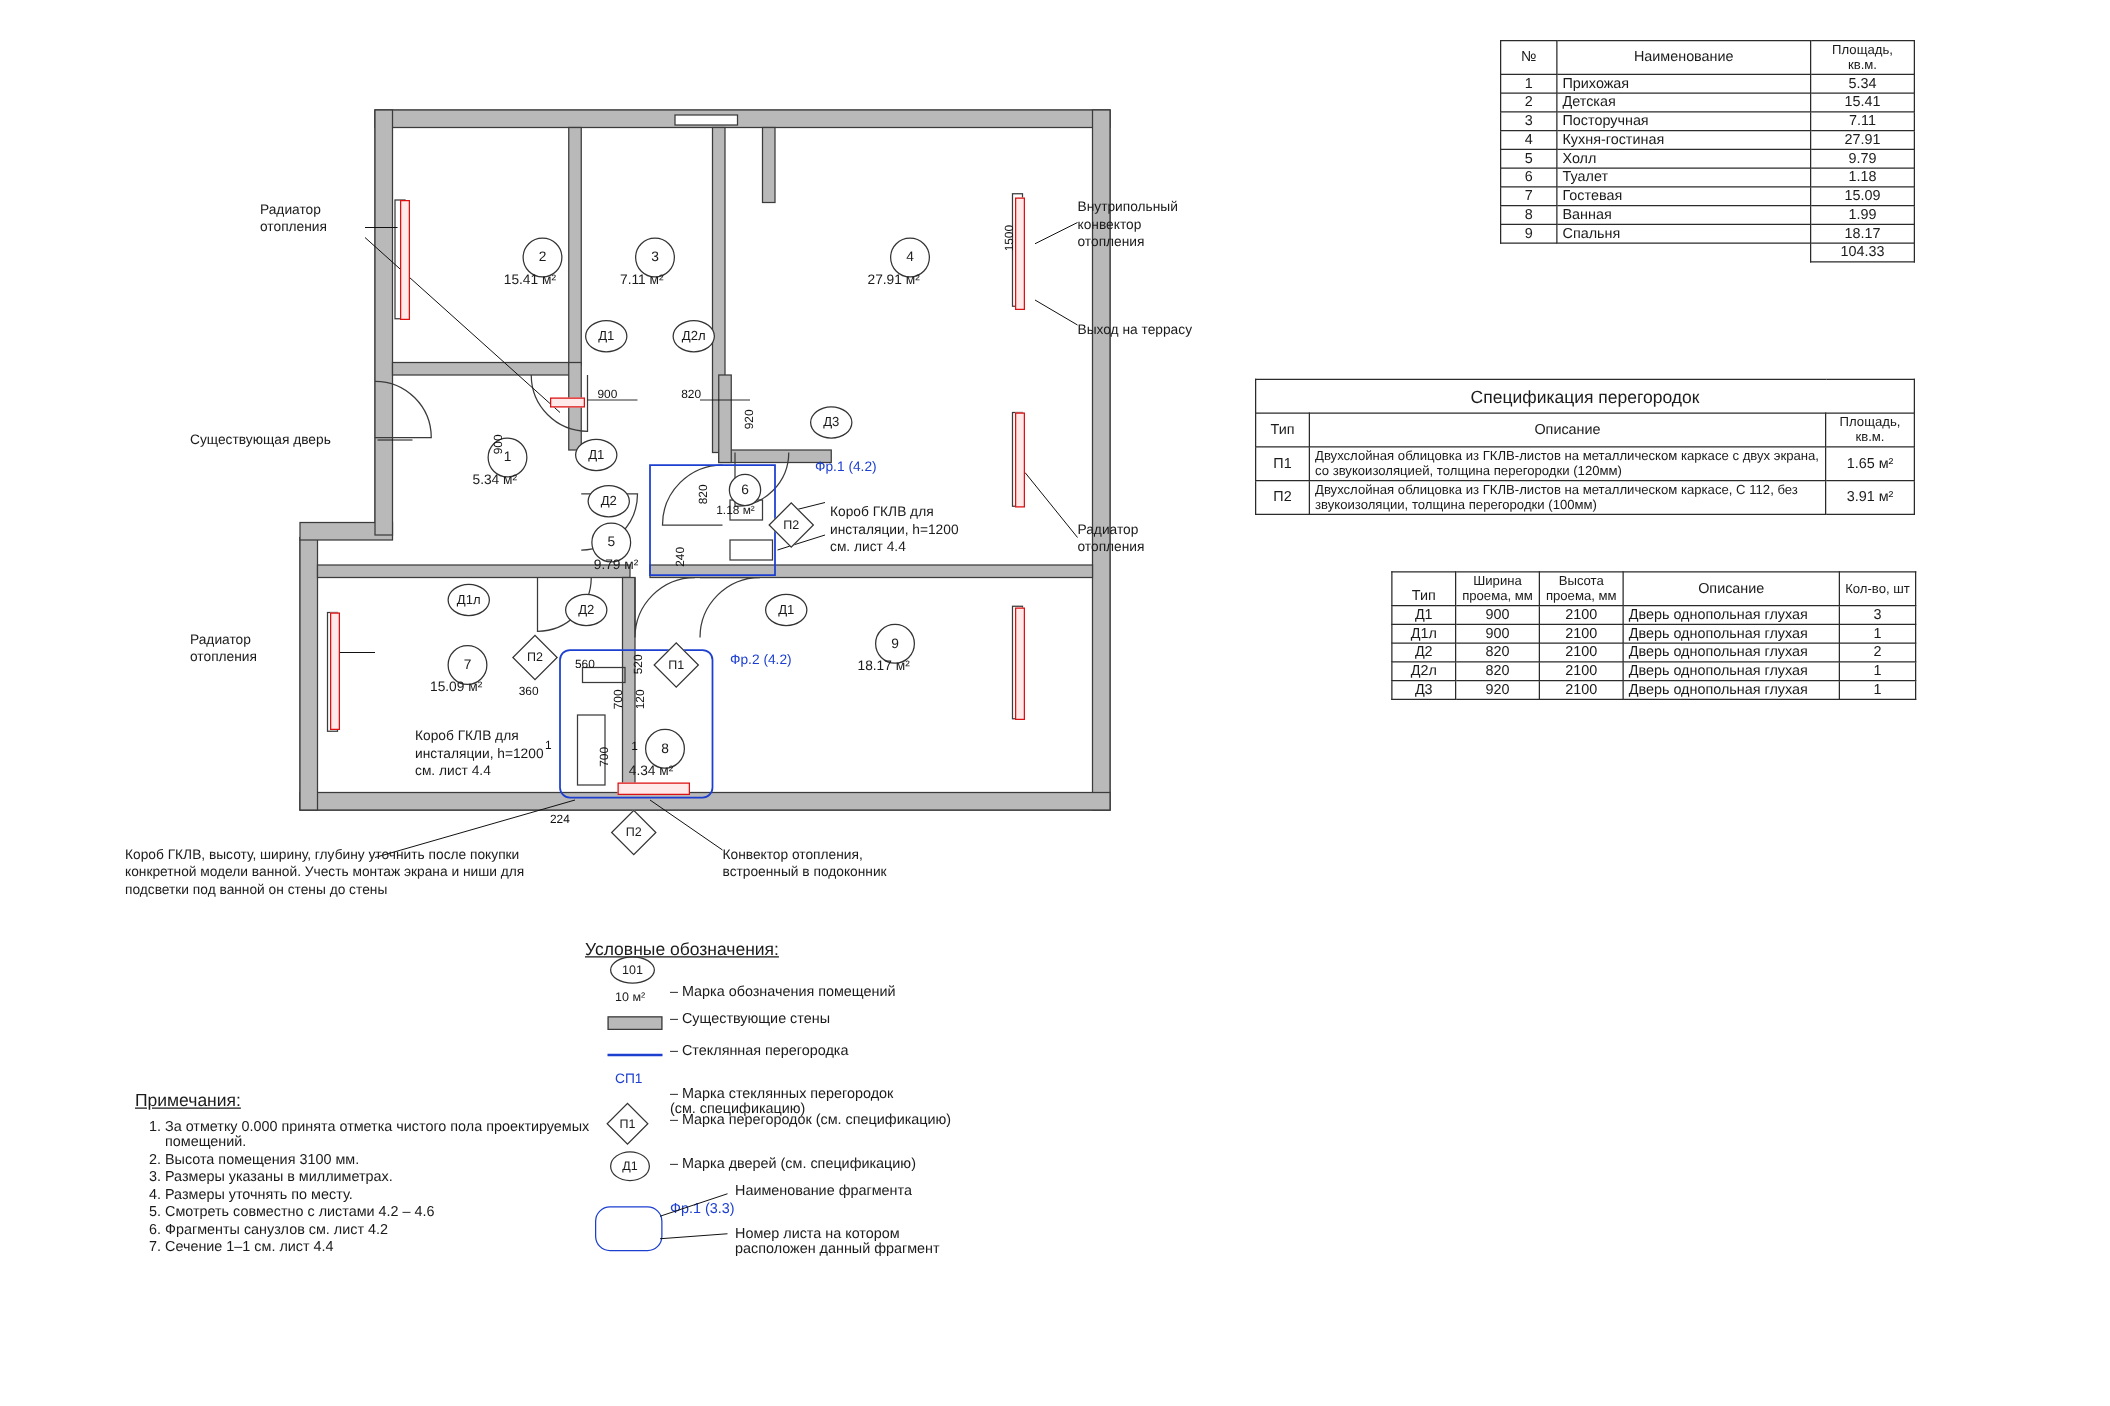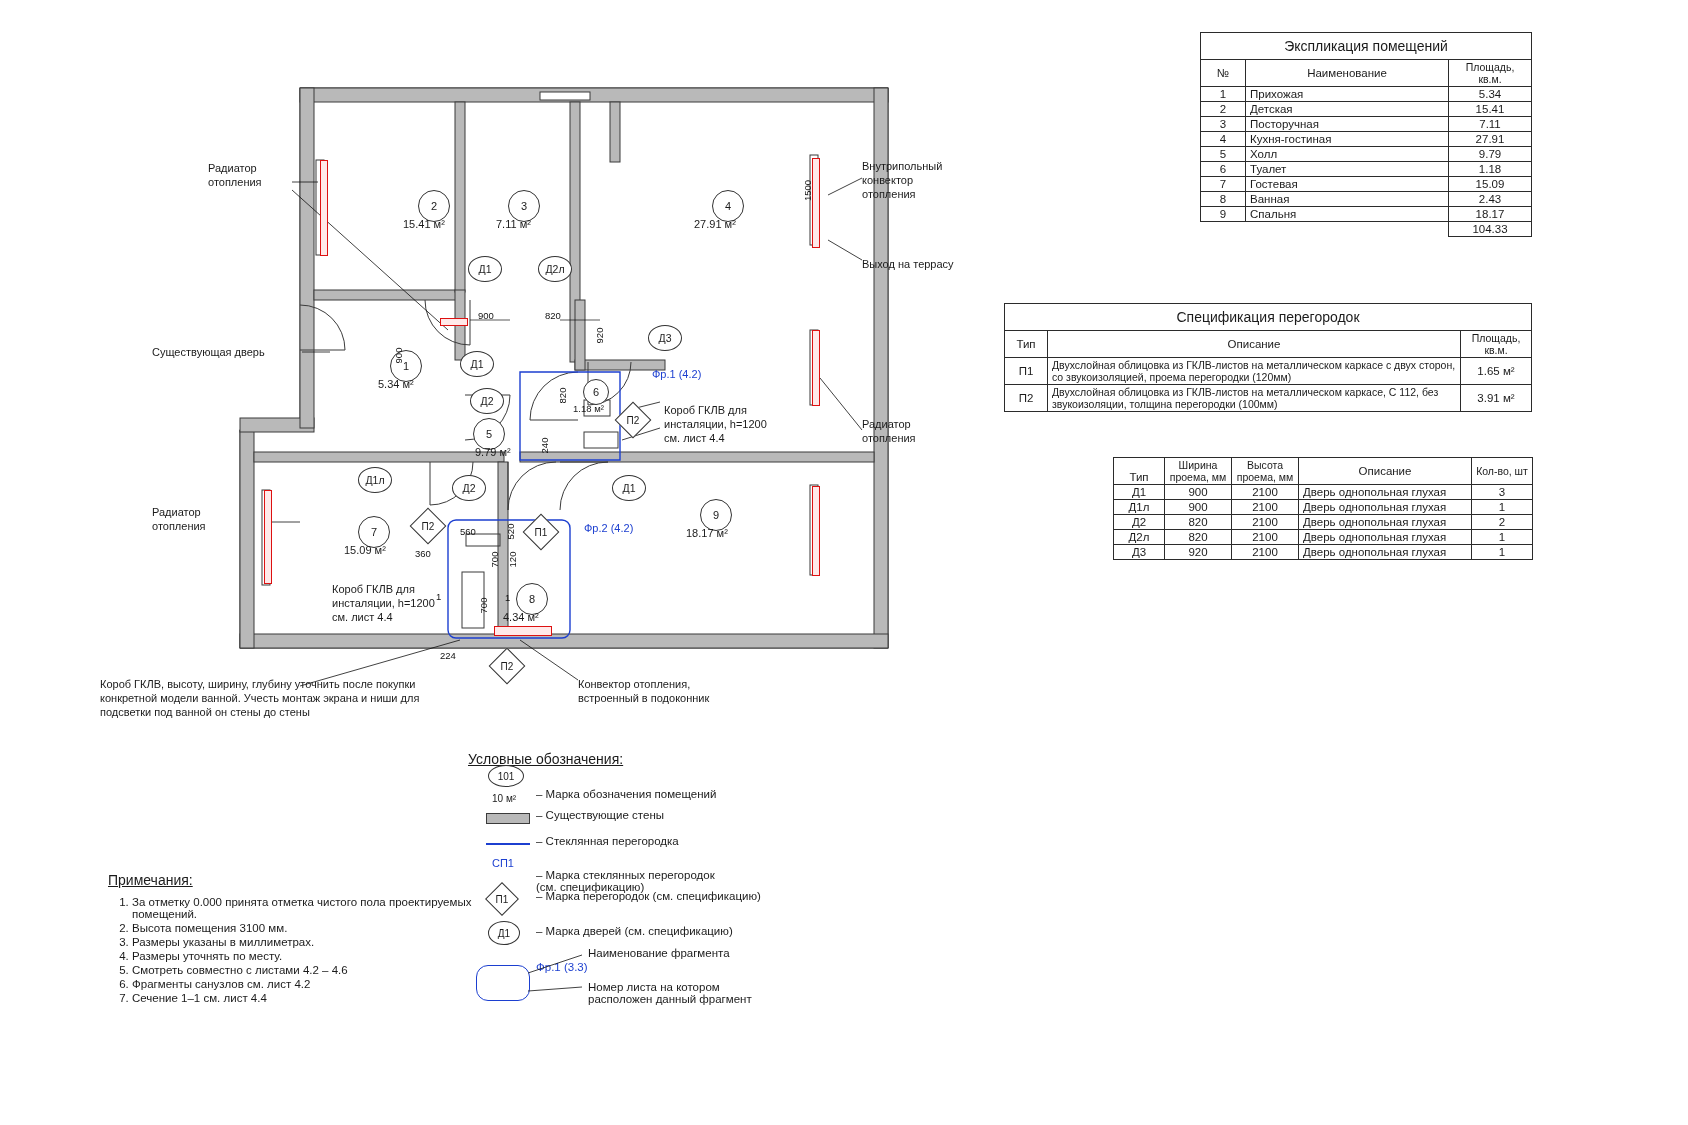--- a/index.html
+++ b/index.html
@@ -269,23 +269,20 @@
     <li>Размеры уточнять по месту.</li>
     <li>Смотреть совместно с листами 4.2 – 4.6</li>
     <li>Фрагменты санузлов см. лист 4.2</li>
     <li>Сечение 1–1 см. лист 4.4</li>
   </ol>
 </div>
 
 <div class="abs" style="left:1200px;top:32px;">
   <table style="width:332px;">
     <tbody>
-        <tr>
-          <td colspan="3" class="tbl-title">Экспликация помещений</td>
-        </tr>
     <tr>
       <td class="c" style="width:36px;">№</td>
       <td class="c">Наименование</td>
       <td class="c" style="width:74px;font-size:10.5px;">Площадь, кв.м.</td>
     </tr>
     <tr>
           <td class="c">1</td>
           <td class="l">Прихожая</td>
           <td class="c">5.34</td>
         </tr>
@@ -315,21 +312,21 @@
           <td class="c">1.18</td>
         </tr>
     <tr>
           <td class="c">7</td>
           <td class="l">Гостевая</td>
           <td class="c">15.09</td>
         </tr>
     <tr>
           <td class="c">8</td>
           <td class="l">Ванная</td>
-          <td class="c">2.43</td>
+          <td class="c">1.99</td>
         </tr>
     <tr>
           <td class="c">9</td>
           <td class="l">Спальня</td>
           <td class="c">18.17</td>
         </tr>
     <tr>
           <td style="border:none;"></td>
           <td style="border:none;"></td>
           <td class="c">104.33</td>
@@ -344,21 +341,21 @@
         <tr>
           <td colspan="3" class="tbl-title">Спецификация перегородок</td>
         </tr>
     <tr>
       <td class="c" style="width:34px;">Тип</td>
       <td class="c">Описание</td>
       <td class="c" style="width:62px;font-size:10.5px;">Площадь, кв.м.</td>
     </tr>
     <tr>
       <td class="c">П1</td>
-      <td class="l" style="font-size:10.5px;">Двухслойная облицовка из ГКЛВ-листов на металлическом каркасе с двух сторон, со звукоизоляцией, проема перегородки (120мм)</td>
+      <td class="l" style="font-size:10.5px;">Двухслойная облицовка из ГКЛВ-листов на металлическом каркасе с двух экрана, со звукоизоляцией, толщина перегородки (120мм)</td>
       <td class="c">1.65 м²</td>
     </tr>
     <tr>
       <td class="c">П2</td>
       <td class="l" style="font-size:10.5px;">Двухслойная облицовка из ГКЛВ-листов на металлическом каркасе, С 112, без звукоизоляции, толщина перегородки (100мм)</td>
       <td class="c">3.91 м²</td>
     </tr>
   </tbody>
     </table>
 </div>

